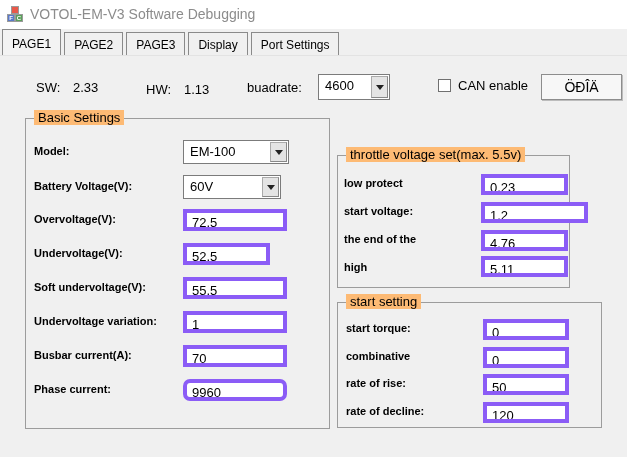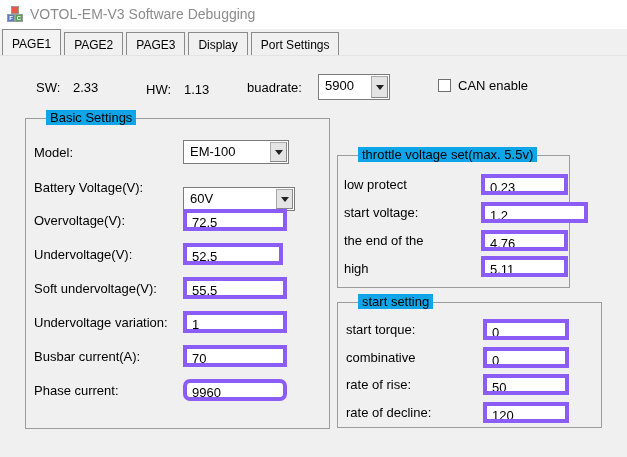--- a/index.html
+++ b/index.html
@@ -37,23 +37,23 @@
   .combo-btn { position:absolute; right:1px; top:1px; bottom:1px; width:17px;
     background:#e4e4e4; border:1px solid #aaa; border-right-color:#888; border-bottom-color:#888; }
   .combo-arrow { position:absolute; left:50%; top:50%; margin-left:-4px; margin-top:-2px;
     width:0; height:0; border-left:4px solid transparent; border-right:4px solid transparent;
     border-top:5px solid #222; }
   .checkbox { position:absolute; width:13px; height:13px; background:#fff; border:1px solid #707070; }
   .push-button { position:absolute; background:#f7f7f7; border:1px solid #8d8d8d;
     box-shadow:1px 1px 0 #bcbcbc; text-align:center; font-size:14px; cursor:default; }
   
   .groupbox { position:absolute; border:1px solid #9c9c9c; }
-  .group-title { position:absolute; top:-9px; left:20px; background:#0ea5e9;
+  .group-title { position:absolute; top:-9px; left:8px; background:#fdba74;
     padding:0 4px; font-size:13px; white-space:nowrap; }
-  .groupbox .lbl { font-size:13px; }
+  .groupbox .lbl { font-size:11px;font-weight:bold; }
 </style>
 </head>
 <body>
 
 <div class="window">
 
   <div class="titlebar">
     <div class="app-icon">
       <span class="blk blk-top"></span>
       <span class="blk blk-f">F</span>
@@ -71,54 +71,55 @@
   </div>
   <div class="tab-underline"></div>
 
   <span class="lbl" style="left:36px; top:80px;">SW:</span>
   <span class="lbl" style="left:73px; top:80px;">2.33</span>
   <span class="lbl" style="left:146px; top:82px;">HW:</span>
   <span class="lbl" style="left:184px; top:82px;">1.13</span>
   <span class="lbl" style="left:247px; top:80px;">buadrate:</span>
 
   <div class="combobox" style="left:318px; top:74px; width:72px; height:26px;">
-    <span class="combo-value">5900</span>
+    <span class="combo-value">4600</span>
     <span class="combo-btn">
       <span class="combo-arrow"></span>
     </span>
   </div>
 
   <span class="checkbox" style="left:438px; top:79px;"></span>
   <span class="lbl" style="left:458px; top:78px;">CAN enable</span>
 
+  <div class="push-button" style="left:541px; top:74px; width:81px; height:26px; line-height:24px;">ÖÐÎÄ</div>
 
   <div class="groupbox" style="left:25px; top:118px; width:305px; height:311px;">
     <span class="group-title">Basic Settings</span>
 
     <span class="lbl" style="left:8px; top:26px;">Model:</span>
     <div class="combobox" style="left:157px; top:21px; width:106px; height:24px;">
       <span class="combo-value">EM-100</span>
       <span class="combo-btn">
           <span class="combo-arrow"></span>
         </span>
     </div>
 
     <span class="lbl" style="left:8px; top:61px;">Battery Voltage(V):</span>
-    <div class="combobox" style="left:157px; top:56px; width:112px; height:24px;margin-top:12px;">
+    <div class="combobox" style="left:157px; top:56px; width:98px; height:24px;">
       <span class="combo-value">60V</span>
       <span class="combo-btn">
           <span class="combo-arrow"></span>
         </span>
     </div>
 
     <span class="lbl" style="left:8px; top:94px;">Overvoltage(V):</span>
     <div class="textbox" style="left:157px; top:90px; width:104px; height:22px;">72.5</div>
 
     <span class="lbl" style="left:8px; top:128px;">Undervoltage(V):</span>
-    <div class="textbox" style="left:157px; top:124px; width:100px; height:22px;">52.5</div>
+    <div class="textbox" style="left:157px; top:124px; width:87px; height:22px;">52.5</div>
 
     <span class="lbl" style="left:8px; top:162px;">Soft undervoltage(V):</span>
     <div class="textbox" style="left:157px; top:158px; width:104px; height:22px;">55.5</div>
 
     <span class="lbl" style="left:8px; top:196px;">Undervoltage variation:</span>
     <div class="textbox" style="left:157px; top:192px; width:104px; height:22px;">1</div>
 
     <span class="lbl" style="left:8px; top:230px;">Busbar current(A):</span>
     <div class="textbox" style="left:157px; top:226px; width:104px; height:22px;">70</div>
 

